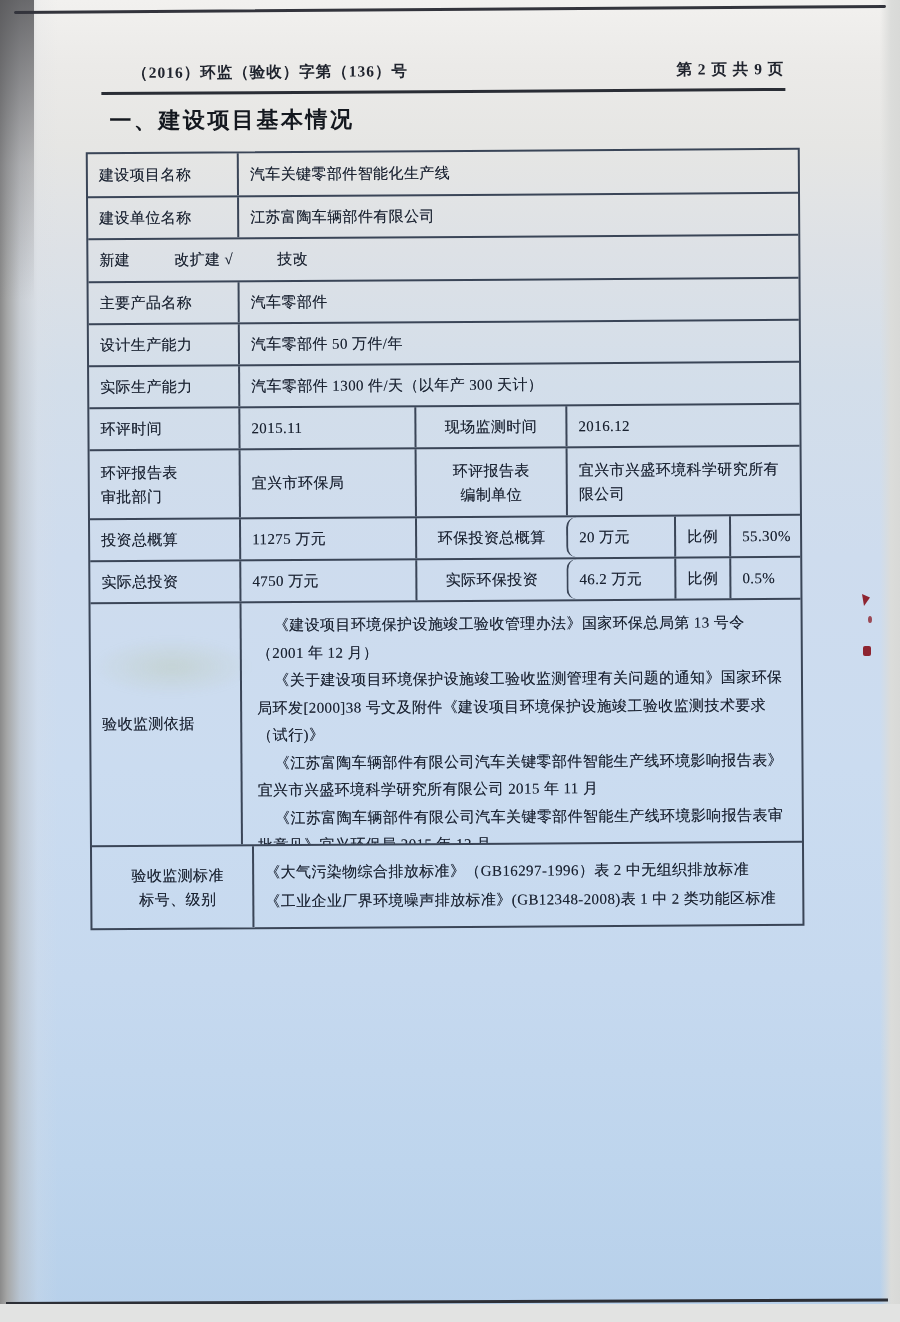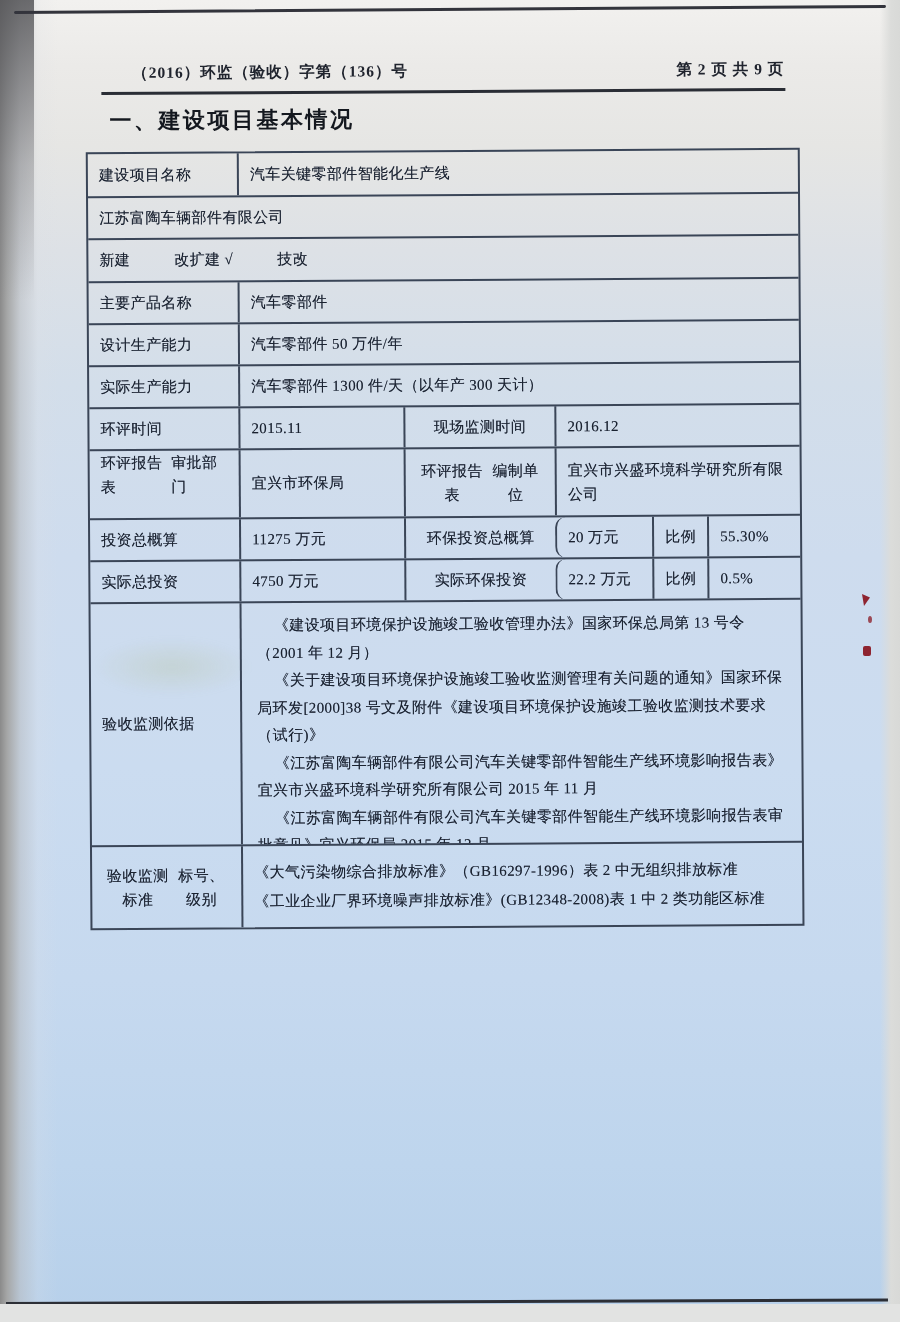--- a/index.html
+++ b/index.html
@@ -84,22 +84,22 @@
   .h44 { height:42px; } .h45 { height:43px; } .h71 { height:69px; }
   .h245 { height:243px; } .h85 { height:83px; }
   .td {
     border-left:2px solid #3a4557; display:flex; align-items:center;
     padding:0 11px; overflow:hidden;
   }
   .td:first-child { border-left:none; }
   .c1 { width:149px; } .c2 { width:165px; } .c3 { width:151px; }
   .c4 { width:97px;border-radius:10px; } .c5 { width:55px; }
   .rest { flex:1; } .c6 { flex:1; }
-  .center { justify-content:center; text-align:center; }
-  .twolines { justify-content:center; align-items:flex-start; line-height:24px; }
+  .center { justify-content:center; text-align:center;margin-left:11px; }
+  .twolines { flex-direction:column; justify-content:center; align-items:flex-start; line-height:24px; }
   .twolines.center { align-items:center; }
   .wrapval { line-height:24px; }
   .nature-opt { margin-right:44px; }
   .nature-opt:last-child { margin-right:12px; }
 
   .basis-cell { display:block; padding:9px 14px 0 15px; line-height:27.5px; }
   .basis-cell p { text-indent:1.15em; }
 
   .std-cell { flex-direction:column; justify-content:center; align-items:flex-start; line-height:29px; }
 </style>
@@ -130,20 +130,21 @@
     <div class="section-title">一、建设项目基本情况</div>
 
     <div class="info-table">
 
       <div class="tr h44">
         <div class="td c1">建设项目名称</div>
         <div class="td rest">汽车关键零部件智能化生产线</div>
       </div>
 
       <div class="tr h44">
+        <div class="td c1">建设单位名称</div>
         <div class="td rest">江苏富陶车辆部件有限公司</div>
       </div>
 
       <div class="tr h45">
         <div class="td rest">
           <span class="nature-opt">新建</span>
           <span class="nature-opt">改扩建 √</span>
           <span class="nature-opt">技改</span>
         </div>
       </div>
@@ -189,21 +190,21 @@
         <div class="td c3 center">环保投资总概算</div>
         <div class="td c4">20 万元</div>
         <div class="td c5 center">比例</div>
         <div class="td c6">55.30%</div>
       </div>
 
       <div class="tr h44">
         <div class="td c1">实际总投资</div>
         <div class="td c2">4750 万元</div>
         <div class="td c3 center">实际环保投资</div>
-        <div class="td c4">22.2 万元</div>
+        <div class="td c4">46.2 万元</div>
         <div class="td c5 center">比例</div>
         <div class="td c6">0.5%</div>
       </div>
 
       <div class="tr h245">
         <div class="td c1">验收监测依据</div>
         <div class="td rest basis-cell">
           <p>《建设项目环境保护设施竣工验收管理办法》国家环保总局第 13 号令（2001 年 12 月）</p>
           <p>《关于建设项目环境保护设施竣工验收监测管理有关问题的通知》国家环保局环发[2000]38 号文及附件《建设项目环境保护设施竣工验收监测技术要求（试行)》</p>
           <p>《江苏富陶车辆部件有限公司汽车关键零部件智能生产线环境影响报告表》宜兴市兴盛环境科学研究所有限公司 2015 年 11 月</p>

